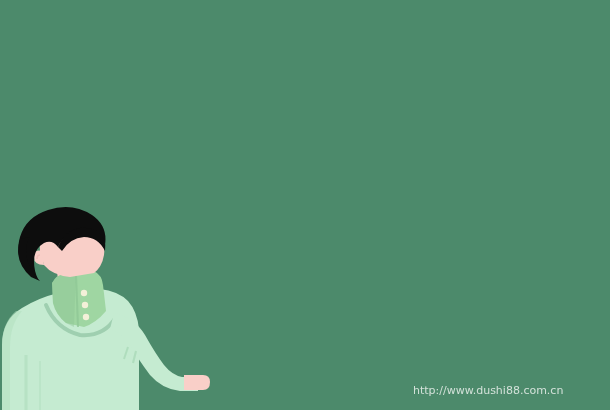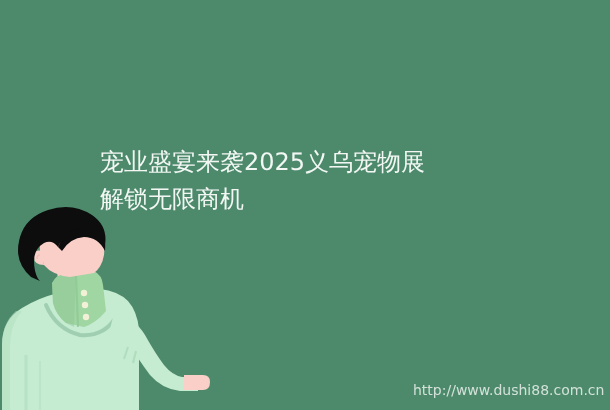--- a/index.html
+++ b/index.html
@@ -124,20 +124,16 @@
 
         <path d="M 128 142 L 124 154" stroke="#a9dab8" stroke-width="2" fill="none" opacity="0.8"></path>
         <path d="M 136 146 L 133 158" stroke="#a9dab8" stroke-width="2" fill="none" opacity="0.8"></path>
 
         <path d="M 184 170 L 203 170 Q 210 170 210 177 Q 210 185 203 185 L 184 185 Z" fill="#f9cfc8"></path>
       </g>
 
     </svg>
   </div>
 
-  <div id="headline" style="color: rgb(242, 247, 244); font-size: 24px;">
-    <span class="hl-line">宠业盛宴来袭2025义乌宠物展</span>
-    <span class="hl-line">解锁无限商机</span>
-  </div>
 
-  <div id="watermark" style="color: rgb(223, 233, 227); font-size: 14px;">http://www.dushi88.com.cn</div>
+  <div id="watermark" style="color: rgb(223, 233, 227); font-size: 11px;">http://www.dushi88.com.cn</div>
 
 </div>
 
 </body></html>

